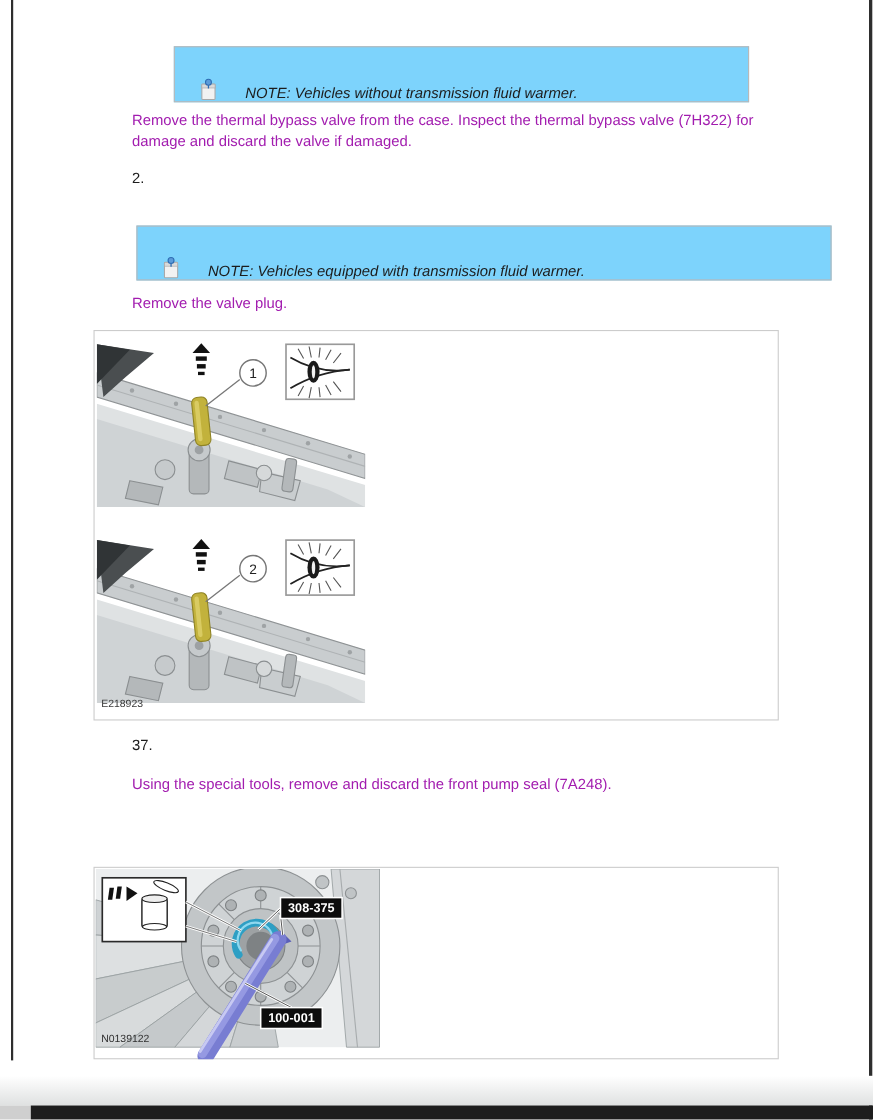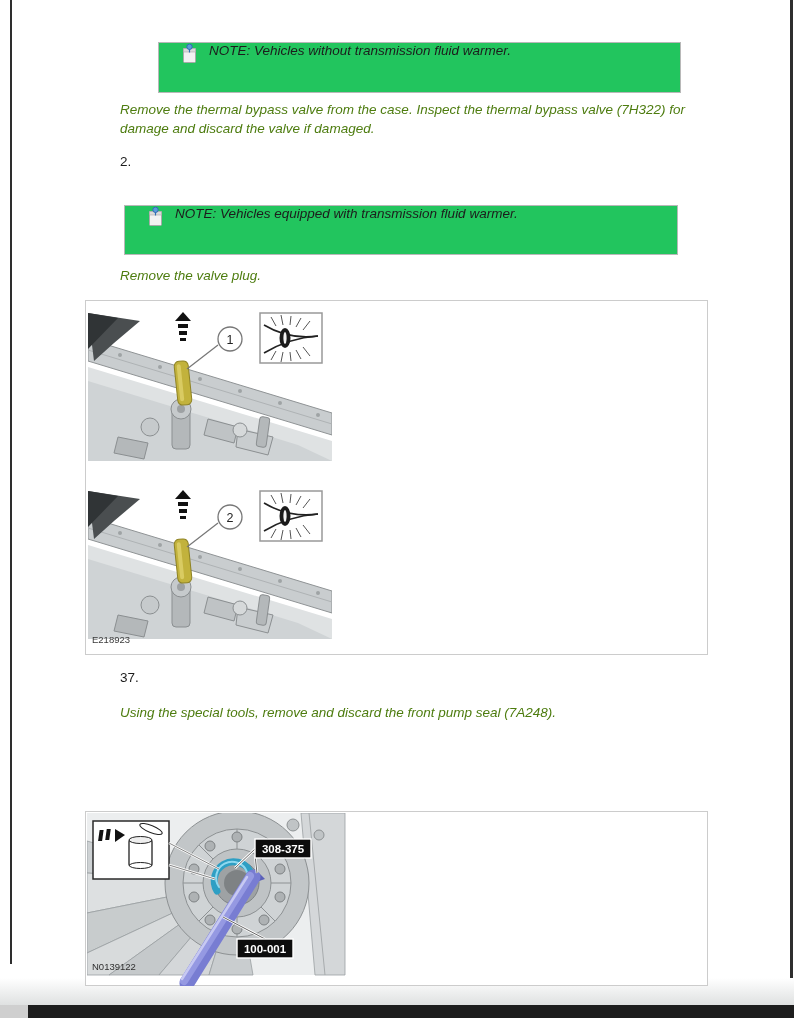--- a/index.html
+++ b/index.html
@@ -9,29 +9,29 @@
     font-family:"Liberation Sans", sans-serif; color:#1c1c1c; overflow:hidden;
   }
   .edge-left  { position:absolute; left:10px; top:0; width:2px; height:964px; background:#2e2e2e; }
   .edge-right { position:absolute; left:790px; top:0; width:3px; height:1018px; background:#2e2e2e; }
   .bottom-fade { position:absolute; left:0; top:978px; width:794px; height:27px;
     background:linear-gradient(#ffffff, #dfe1e1); }
   .bottom-bar { position:absolute; left:28px; top:1005px; width:766px; height:13px; background:#1d1d1d; }
   .bottom-bar-left { position:absolute; left:0; top:1005px; width:28px; height:13px; background:#cfcfcf; }
 
   .note-box {
-    position:absolute; background:#22c55e; border:1px solid #b8b8b8;
-    display:flex; align-items:flex-start; gap:11px; padding-left:22px;
+    position:absolute; background:#7dd3fc; border:1px solid #b8b8b8;
+    display:flex; align-items:flex-end; gap:25px; padding-left:22px;
   }
   .note-box .note-text { font-style:italic; font-size:13.5px; color:#1c1c1c; }
   .note-icon { flex:0 0 auto; display:block; }
 
   .para {
     position:absolute; left:120px; width:572px;
-    font-size:13.5px; line-height:18.5px; color:#4d7c0f;font-style:italic;
+    font-size:13.5px; line-height:18.5px; color:#a21caf;
   }
   .step-num { position:absolute; left:120px; font-size:13.5px; color:#1c1c1c; }
 
   .fig-box {
     position:absolute; left:85px; width:623px; background:#fff; border:1px solid #cccccc;
   }
   .fig-box svg { position:absolute; display:block; }
   #panel1 { left:2px; top:8px; }
   #panel2 { left:2px; top:184px; }
   #seal-illustration { left:1px; top:1px; }
@@ -54,21 +54,21 @@
       <line x1="8.5" y1="6" x2="8.5" y2="9.5" stroke="#2f6db3" stroke-width="1.2"></line>
       <circle cx="8.5" cy="3.8" r="2.7" fill="#5b9bd9" stroke="#2f6db3"></circle>
     </svg>
     <span class="note-text">NOTE: Vehicles without transmission fluid warmer.</span>
   </div>
 
   <div class="para" style="top:101px;">Remove the thermal bypass valve from the case. Inspect the thermal bypass valve (7H322) for damage and discard the valve if damaged.</div>
 
   <div class="step-num" style="top:154px;">2.</div>
 
-  <div class="note-box" style="left:124px; top:205px; width:554px; height:50px;">
+  <div class="note-box" style="left:124px; top:205px; width:632px; height:50px;">
     <svg class="note-icon" width="17" height="21" viewBox="0 0 17 21">
       <rect x="2.5" y="5.5" width="12" height="14" rx="1" fill="#f2f2f2" stroke="#a9a9a9"></rect>
       <rect x="2.5" y="5.5" width="12" height="3.5" fill="#dadada" stroke="#a9a9a9" stroke-width="0.6"></rect>
       <line x1="8.5" y1="6" x2="8.5" y2="9.5" stroke="#2f6db3" stroke-width="1.2"></line>
       <circle cx="8.5" cy="3.8" r="2.7" fill="#5b9bd9" stroke="#2f6db3"></circle>
     </svg>
     <span class="note-text">NOTE: Vehicles equipped with transmission fluid warmer.</span>
   </div>
 
   <div class="para" style="top:267px;">Remove the valve plug.</div>
@@ -135,21 +135,21 @@
       <text x="142" y="36.5" text-anchor="middle" font-size="12.5" fill="#222">2</text>
       <text x="4" y="158" font-size="9.5" fill="#3a3a3a">E218923</text>
     </svg>
   </div>
 
   <div class="step-num" style="top:670px;">37.</div>
 
   <div class="para" style="top:704px;">Using the special tools, remove and discard the front pump seal (7A248).</div>
 
 
-  <div class="fig-box" style="top:788px; height:175px;margin-top:23px;">
+  <div class="fig-box" style="top:788px; height:175px;">
     <svg id="seal-illustration" width="621" height="173" viewBox="0 0 621 173">
 
       <rect x="0" y="0" width="258" height="162" fill="#eceeef"></rect>
 
       <g stroke="#9aa0a2" stroke-width="0.8">
         <polygon points="150,70 0,28 0,60" fill="#ced2d4"></polygon>
         <polygon points="150,70 0,60 0,100" fill="#dde0e1"></polygon>
         <polygon points="150,70 0,100 0,140" fill="#c8cccd"></polygon>
         <polygon points="150,70 0,140 0,162 22,162" fill="#d8dbdc"></polygon>
         <polygon points="150,70 22,162 72,162" fill="#c5c9cb"></polygon>

